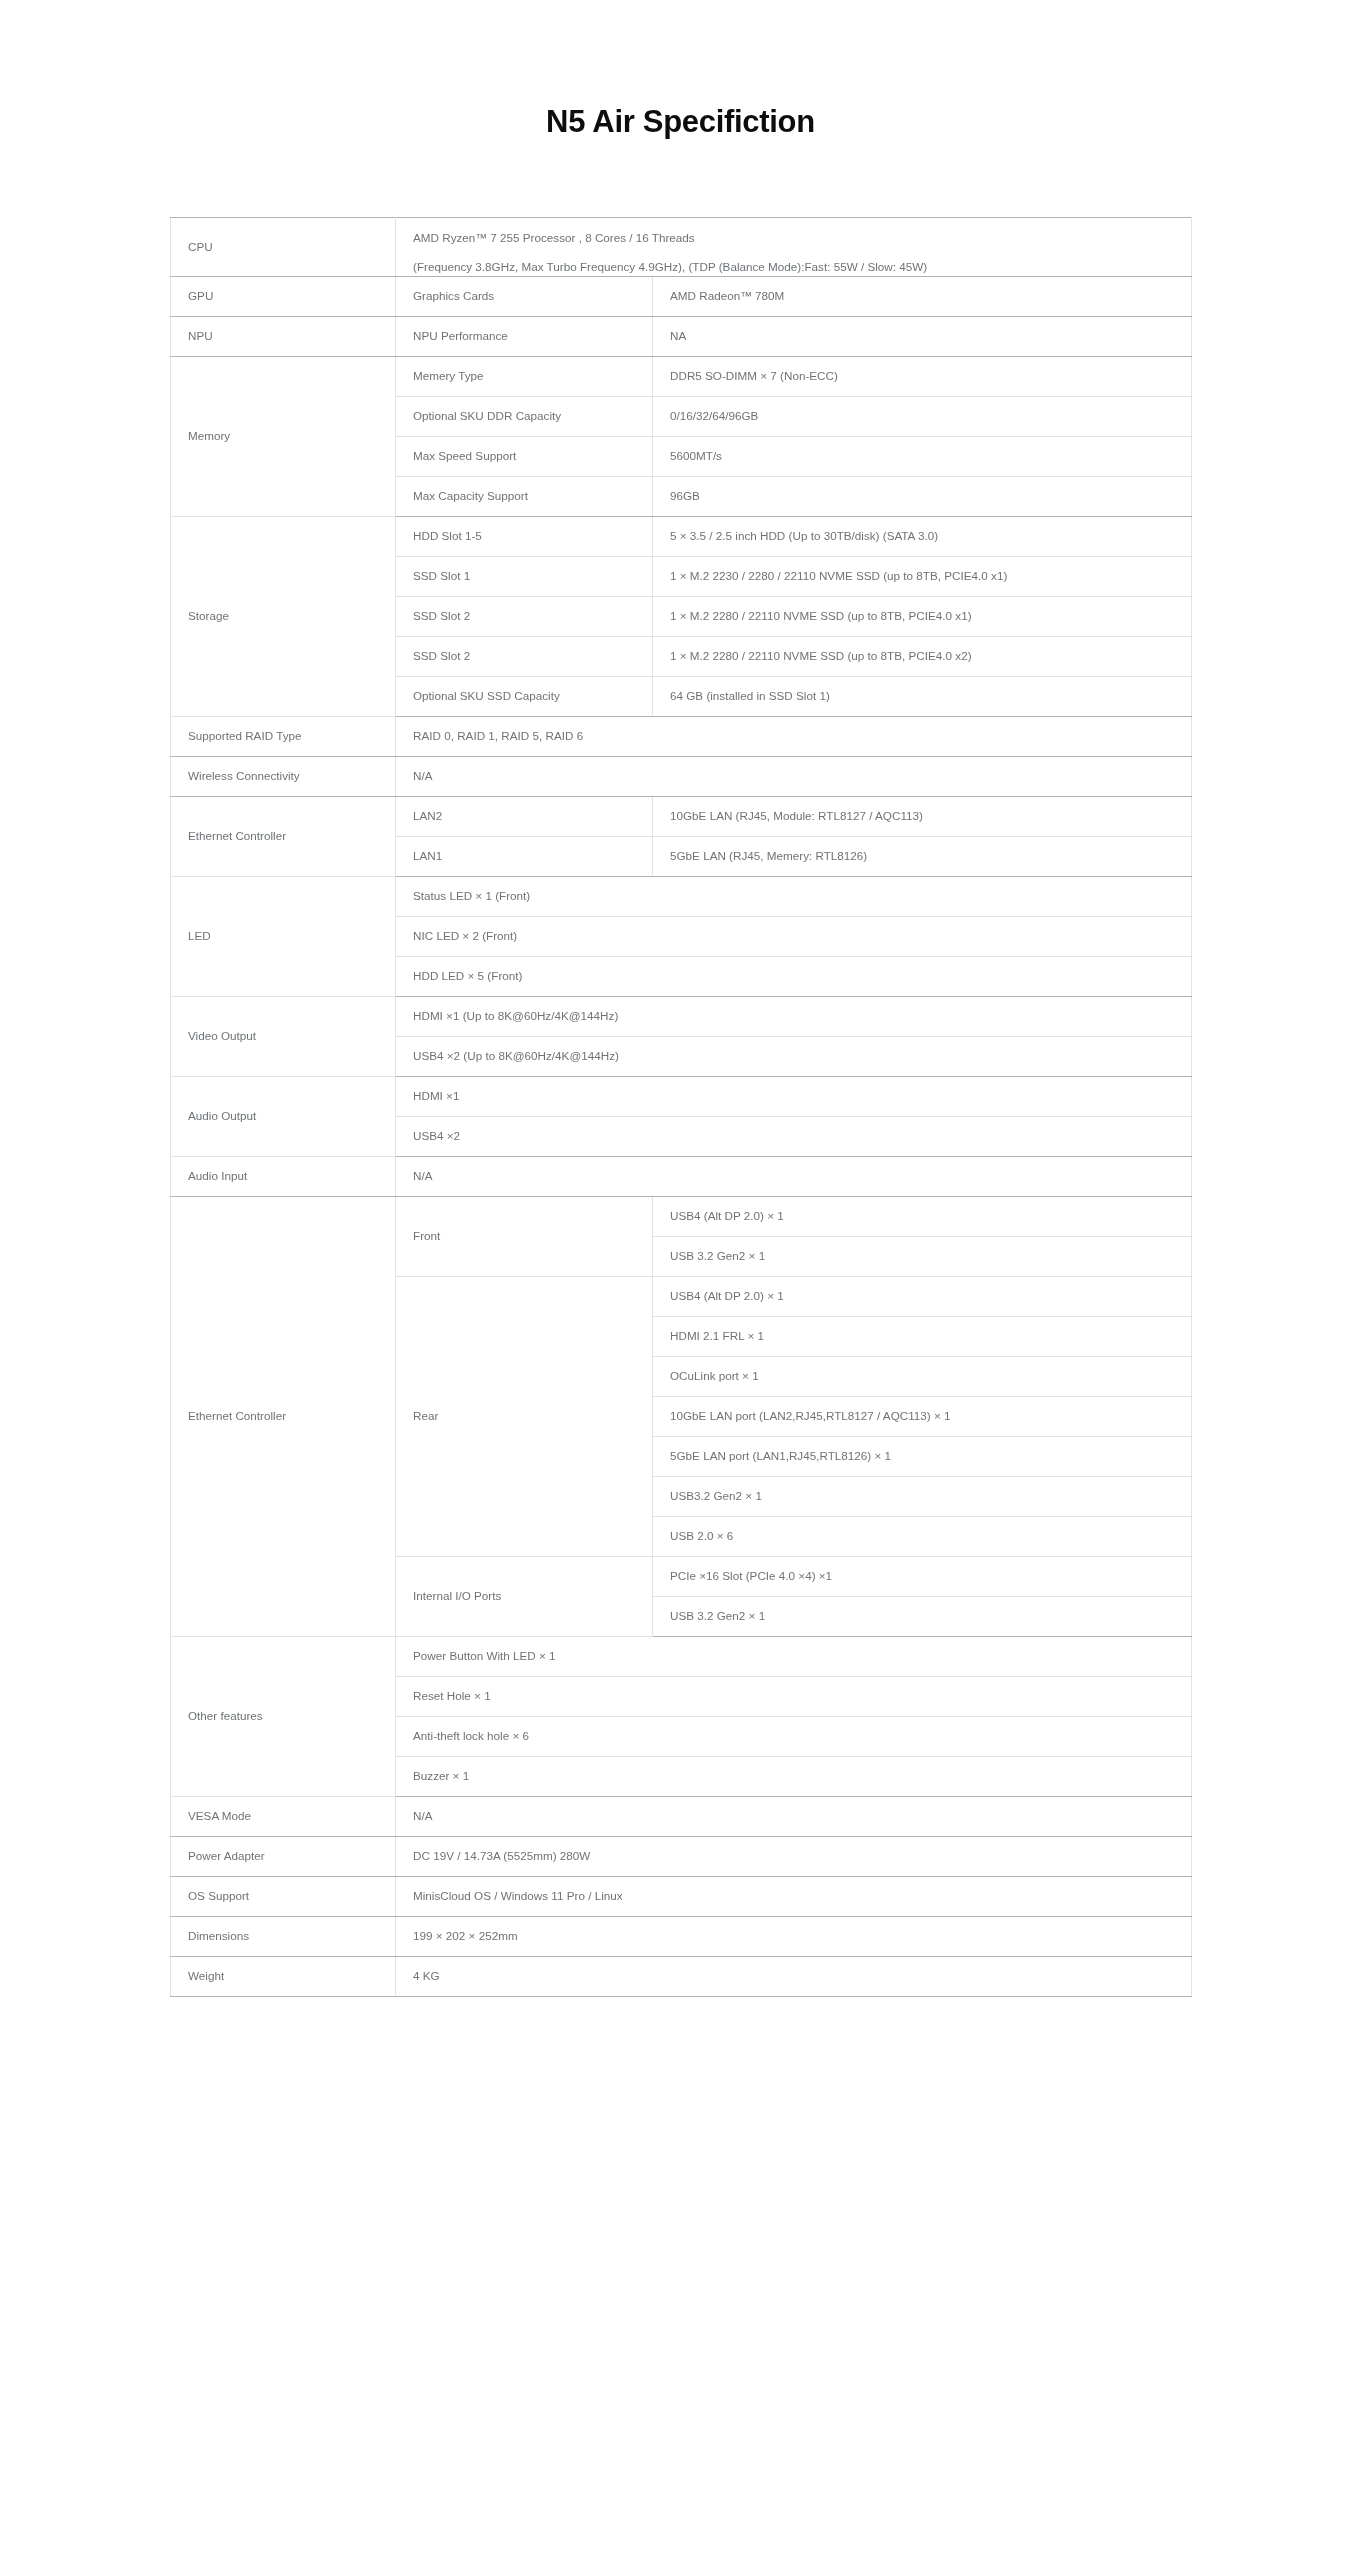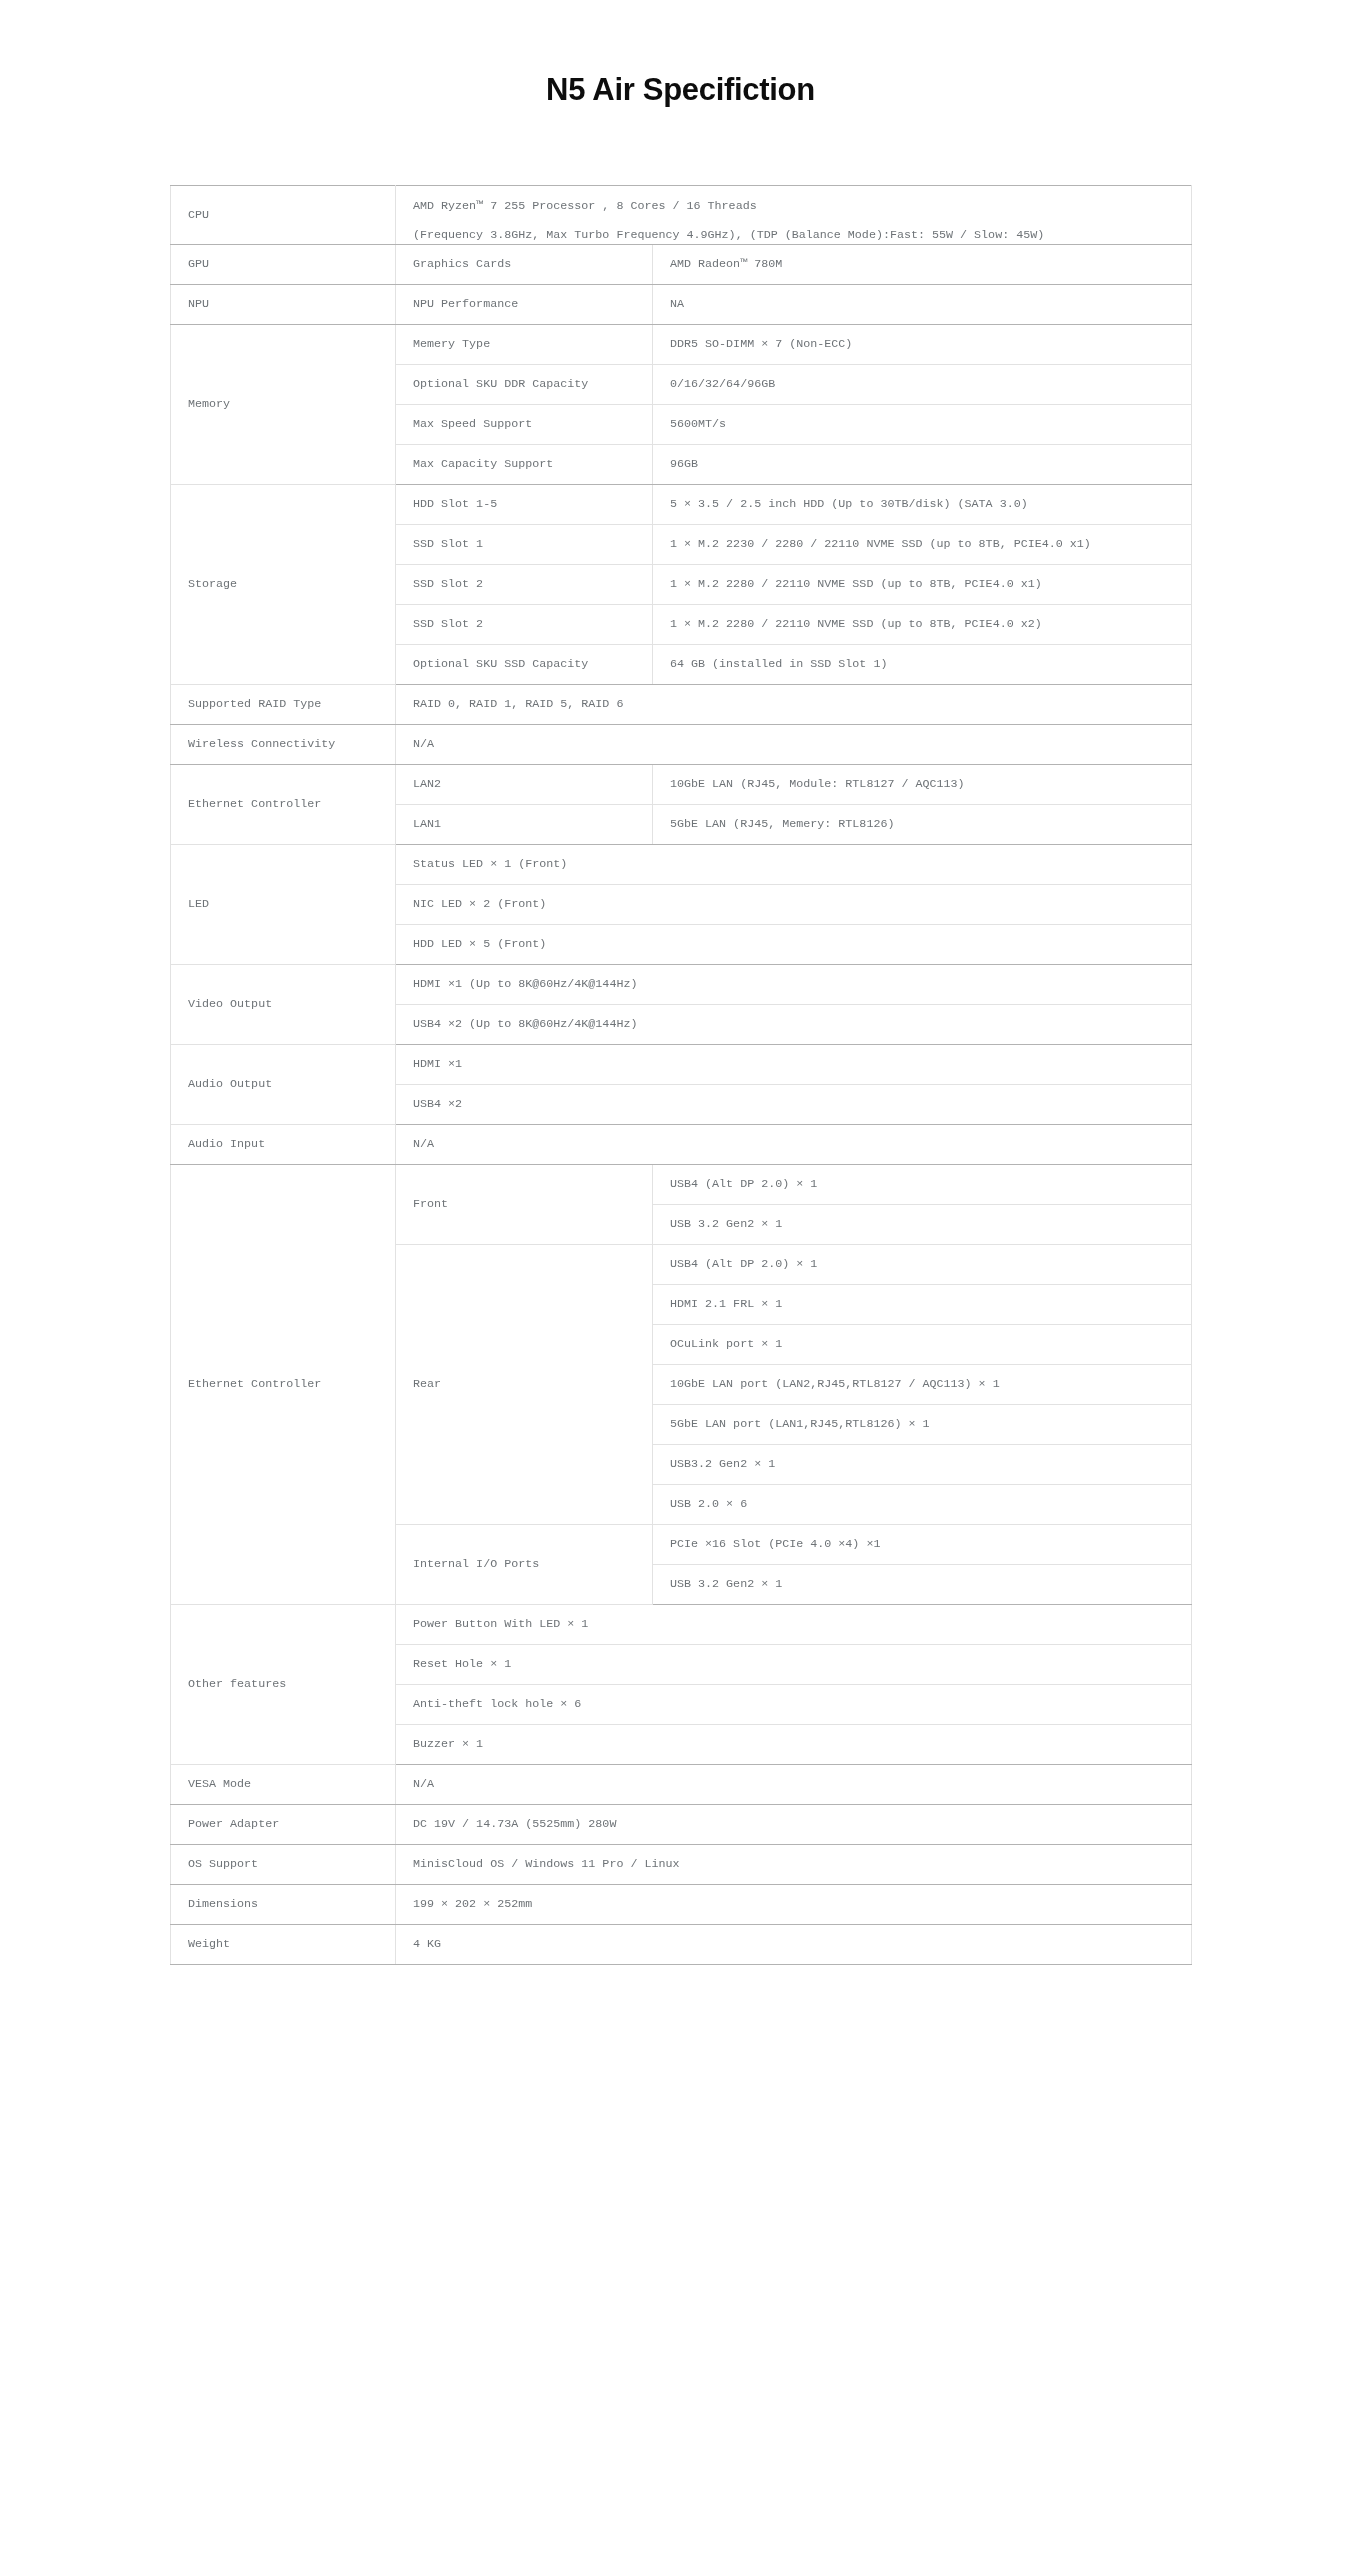--- a/index.html
+++ b/index.html
@@ -11,21 +11,21 @@
     width: 1361px;
     min-height: 2576px;
     font-family: "Liberation Sans", sans-serif;
     color: #3c3c3c;
     -webkit-font-smoothing: antialiased;
   }
 
   .page {
     width: 1361px;
     box-sizing: border-box;
-    padding-top: 72px;
+    padding-top: 104px;
   }
 
   .page-title {
     text-align: center;
     font-size: 31px;
     font-weight: bold;
     color: #0d0d0d;
     letter-spacing: -0.3px;
     margin: 0 0 77px 0;
     line-height: 1.15;
@@ -37,21 +37,20 @@
   }
 
   table.spec-table {
     width: 1021px;
     border-collapse: collapse;
     table-layout: fixed;
     border-top: 1.4px solid #b3b3b3;
     border-bottom: 1.4px solid #b3b3b3;
     border-left: 0.7px solid #d9d9d9;
     border-right: 0.7px solid #d9d9d9;
-    font-family: Liberation Mono, monospace;
   }
 
   table.spec-table col.c1 { width: 225px; }
   table.spec-table col.c2 { width: 257px; }
   table.spec-table col.c3 { width: 539px; }
 
   table.spec-table td {
     border: 0.7px solid #e2e2e2;
     vertical-align: middle;
     padding: 0 17px;

